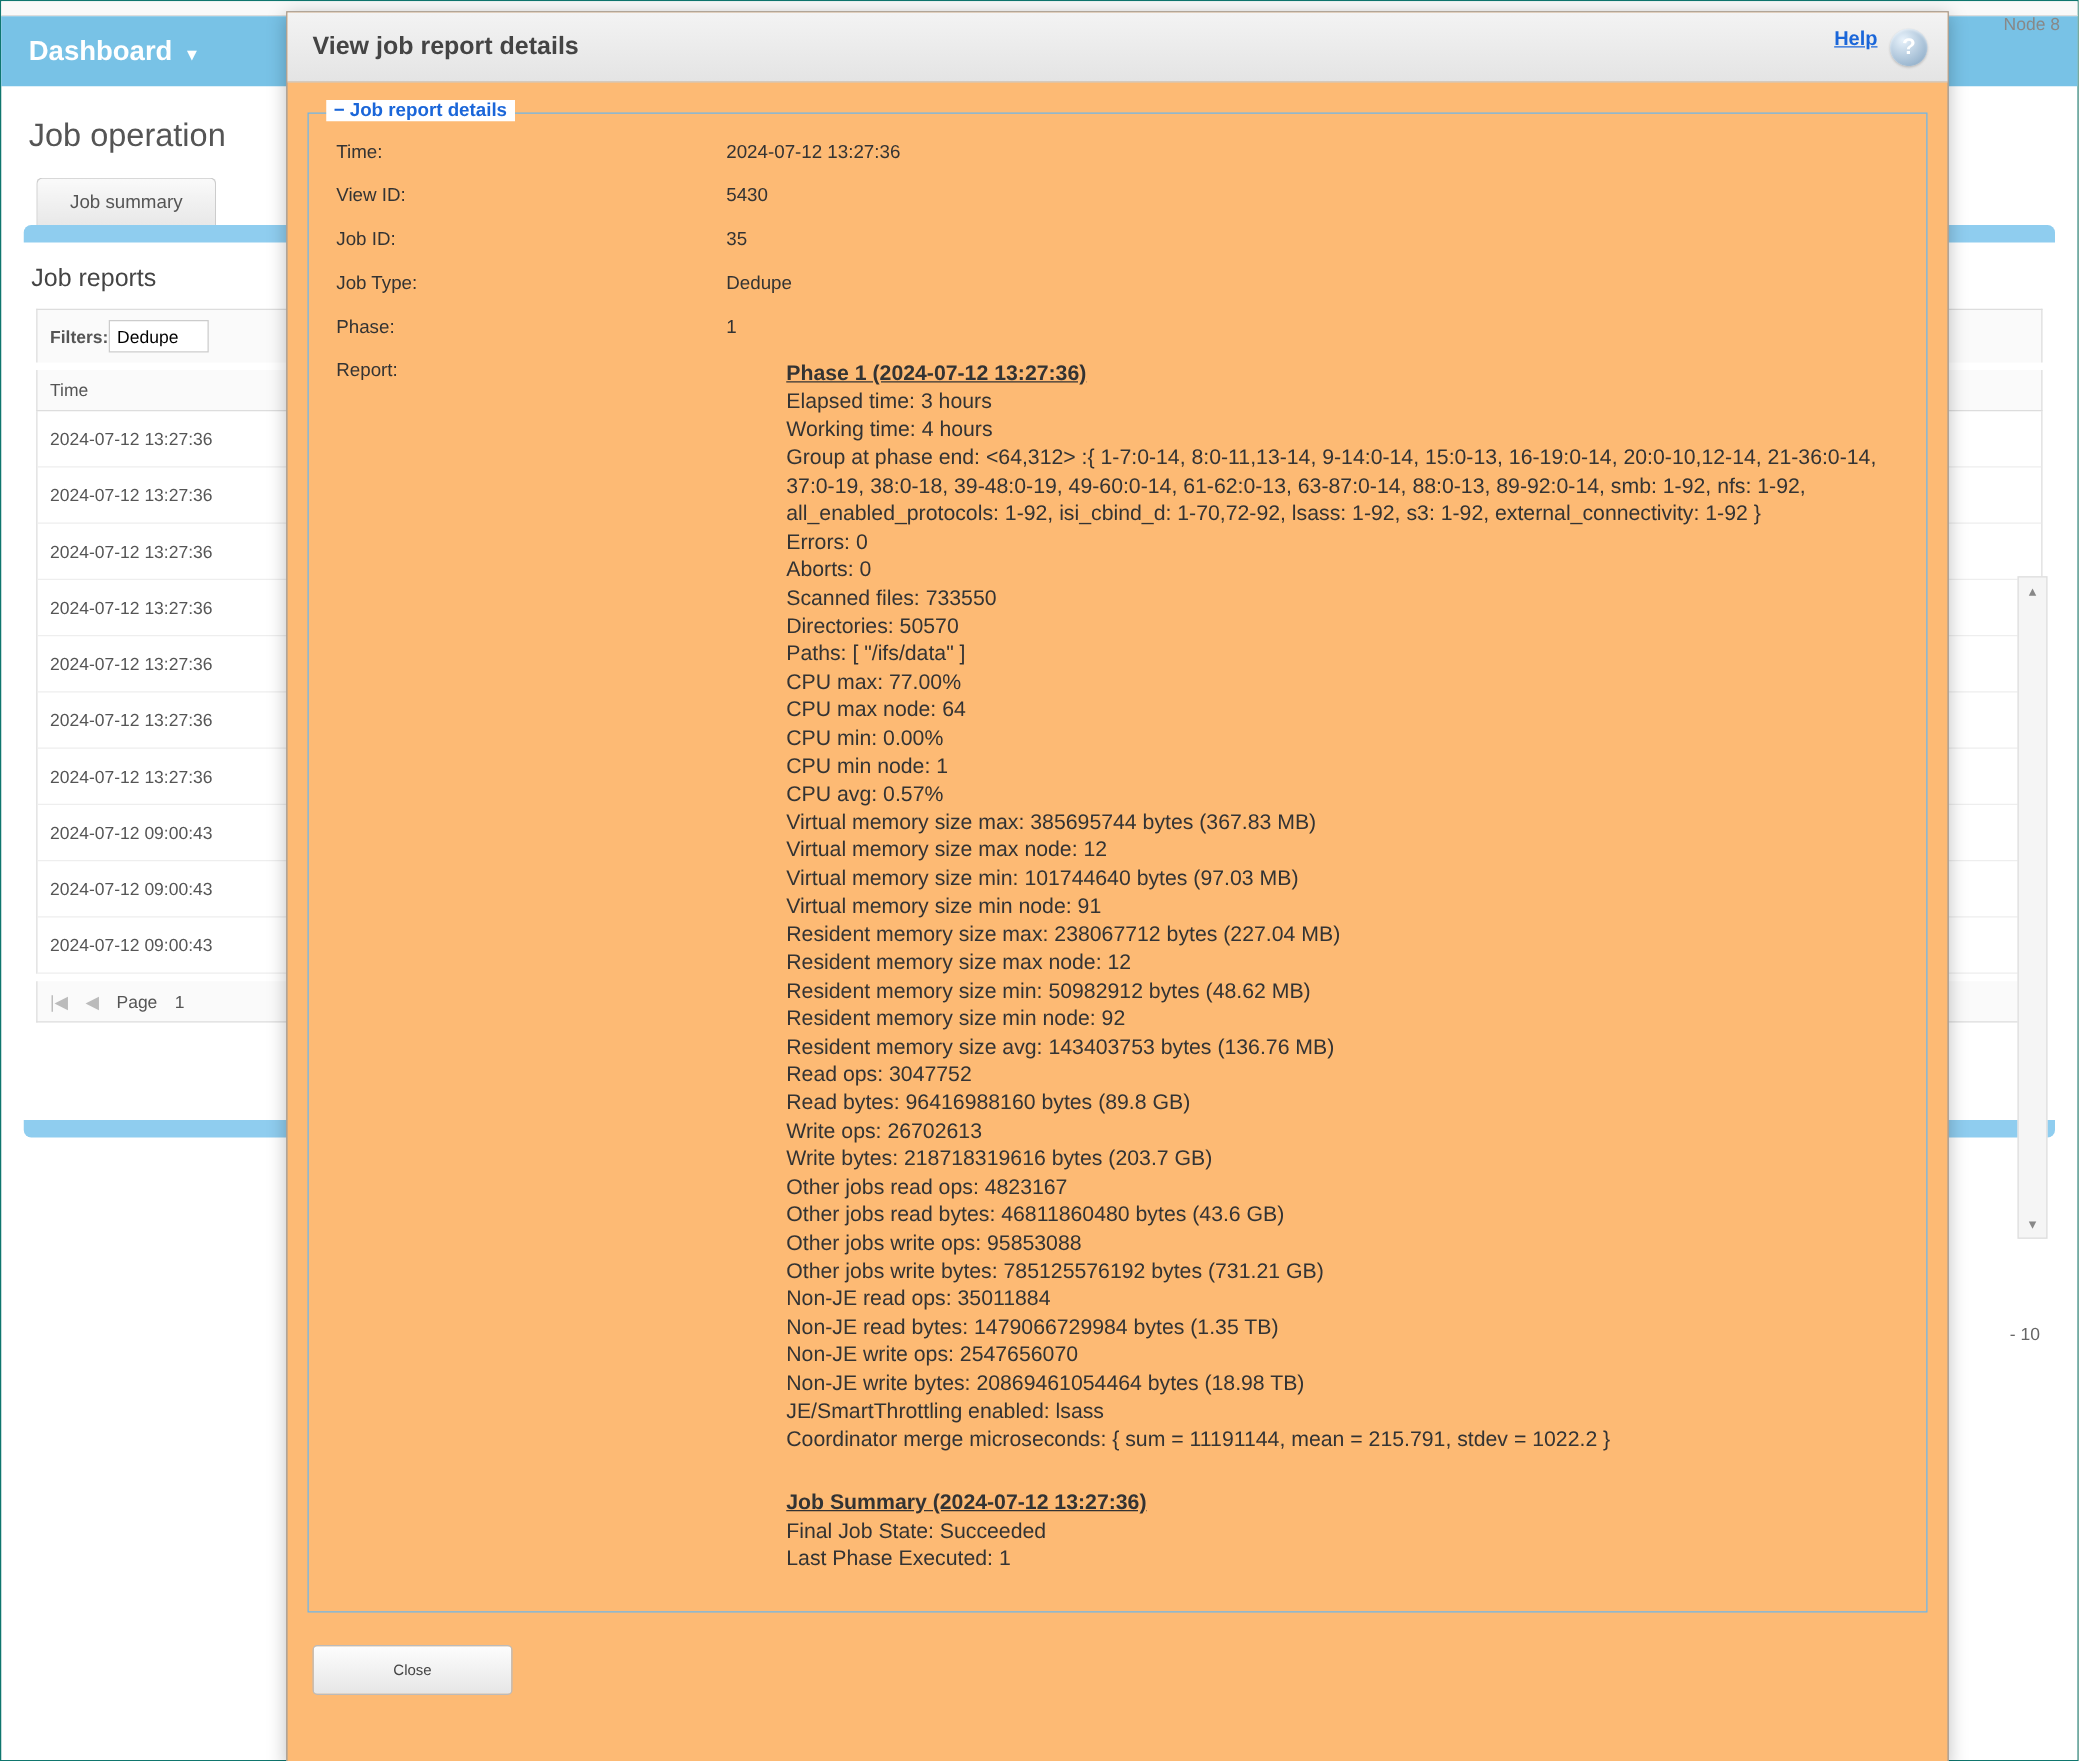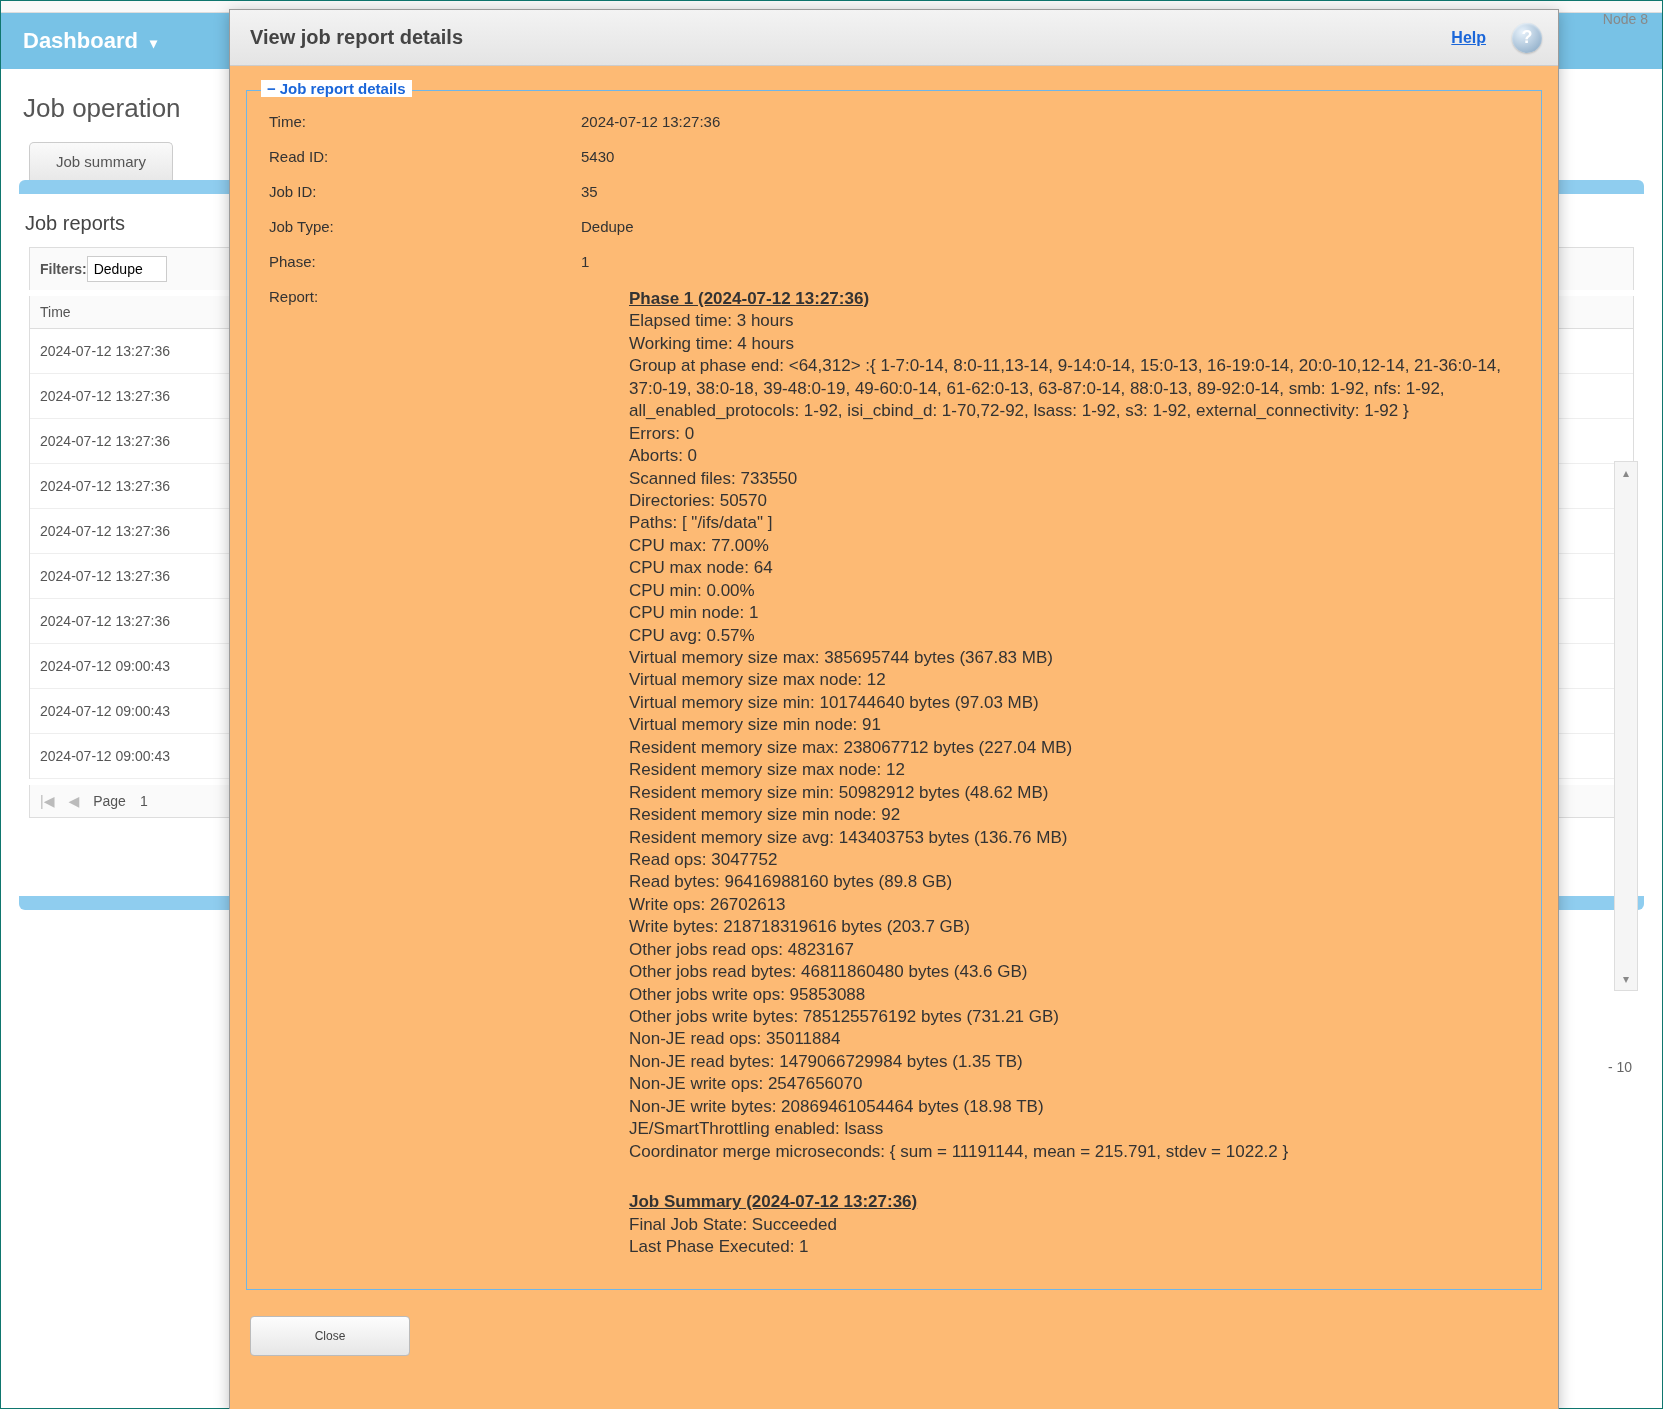--- a/index.html
+++ b/index.html
@@ -27,21 +27,21 @@
 .section-bottom { height: 14px; background: #8fcdef; margin: 78px 18px 0 18px; border-radius: 0 0 6px 6px; }
 .scroll-col { position: absolute; right: 24px; top: 460px; width: 24px; height: 530px; background: #f5f5f5; border: 1px solid #ddd; display: flex; flex-direction: column; align-items: center; justify-content: space-between; }
 .scroll-up, .scroll-down { color: #888; font-size: 12px; padding: 4px 0; }
 .page-size { position: absolute; right: 30px; top: 1058px; font-size: 14px; color: #666; }
 
 
 .modal-back { position: absolute; inset: 0; }
 .modal { position: absolute; left: 228px; top: 8px; width: 1330px; height: 1403px; background: #fdba74; border: 1px solid #9b9b9b; box-shadow: 0 3px 14px rgba(0,0,0,0.25); }
 .modal-titlebar { height: 56px; background: linear-gradient(#f3f3f3, #e4e4e4); border-bottom: 1px solid #ccc; display: flex; align-items: center; justify-content: space-between; padding: 0 16px 0 20px; }
 .modal-title { font-size: 20px; font-weight: bold; color: #444; }
-.help-wrap { display: flex; align-items: center; gap: 26px; }
+.help-wrap { display: flex; align-items: flex-start; gap: 10px; }
 .help-link { color: #1a66d9; text-decoration: underline; font-size: 16px; font-weight: 600; cursor: pointer; }
 .help-icon { width: 30px; height: 30px; border-radius: 50%; background: radial-gradient(circle at 35% 30%, #e8f2fb, #9fbad2 70%, #7d9bb5); display: flex; align-items: center; justify-content: center; color: #fff; font-weight: bold; font-size: 18px; cursor: pointer; box-shadow: inset 0 1px 2px rgba(255,255,255,0.6), 0 1px 2px rgba(0,0,0,0.2); }
 
 .fieldset { margin: 24px 16px 10px 16px; border: 1px solid #6fb6e8; padding: 22px 22px 18px 22px; position: relative; height: 1200px; }
 .fieldset-legend { position: absolute; top: -11px; left: 14px; background: #fff; padding: 0 6px; color: #1a66d9; font-size: 15px; font-weight: bold; display: flex; align-items: center; gap: 4px; }
 .legend-dash { color: #1a66d9; font-weight: bold; }
 .details-grid { display: grid; grid-template-columns: 300px 1fr; row-gap: 18px; column-gap: 12px; align-items: start; }
 .det-label { font-size: 15px; color: #333; }
 .det-value { font-size: 15px; color: #333; }
 .report-block { font-size: 17px; line-height: 1.32; color: #333; margin-left: 48px; }
@@ -120,21 +120,21 @@
       <div class="fieldset">
         <div class="fieldset-legend">
           <span class="legend-dash">−</span>
           <span>Job report details</span>
         </div>
 
         <div class="details-grid">
           <div class="det-label">Time:</div>
           <div class="det-value">2024-07-12 13:27:36</div>
 
-          <div class="det-label">Read ID:</div>
+          <div class="det-label">View ID:</div>
           <div class="det-value">5430</div>
 
           <div class="det-label">Job ID:</div>
           <div class="det-value">35</div>
 
           <div class="det-label">Job Type:</div>
           <div class="det-value">Dedupe</div>
 
           <div class="det-label">Phase:</div>
           <div class="det-value">1</div>

